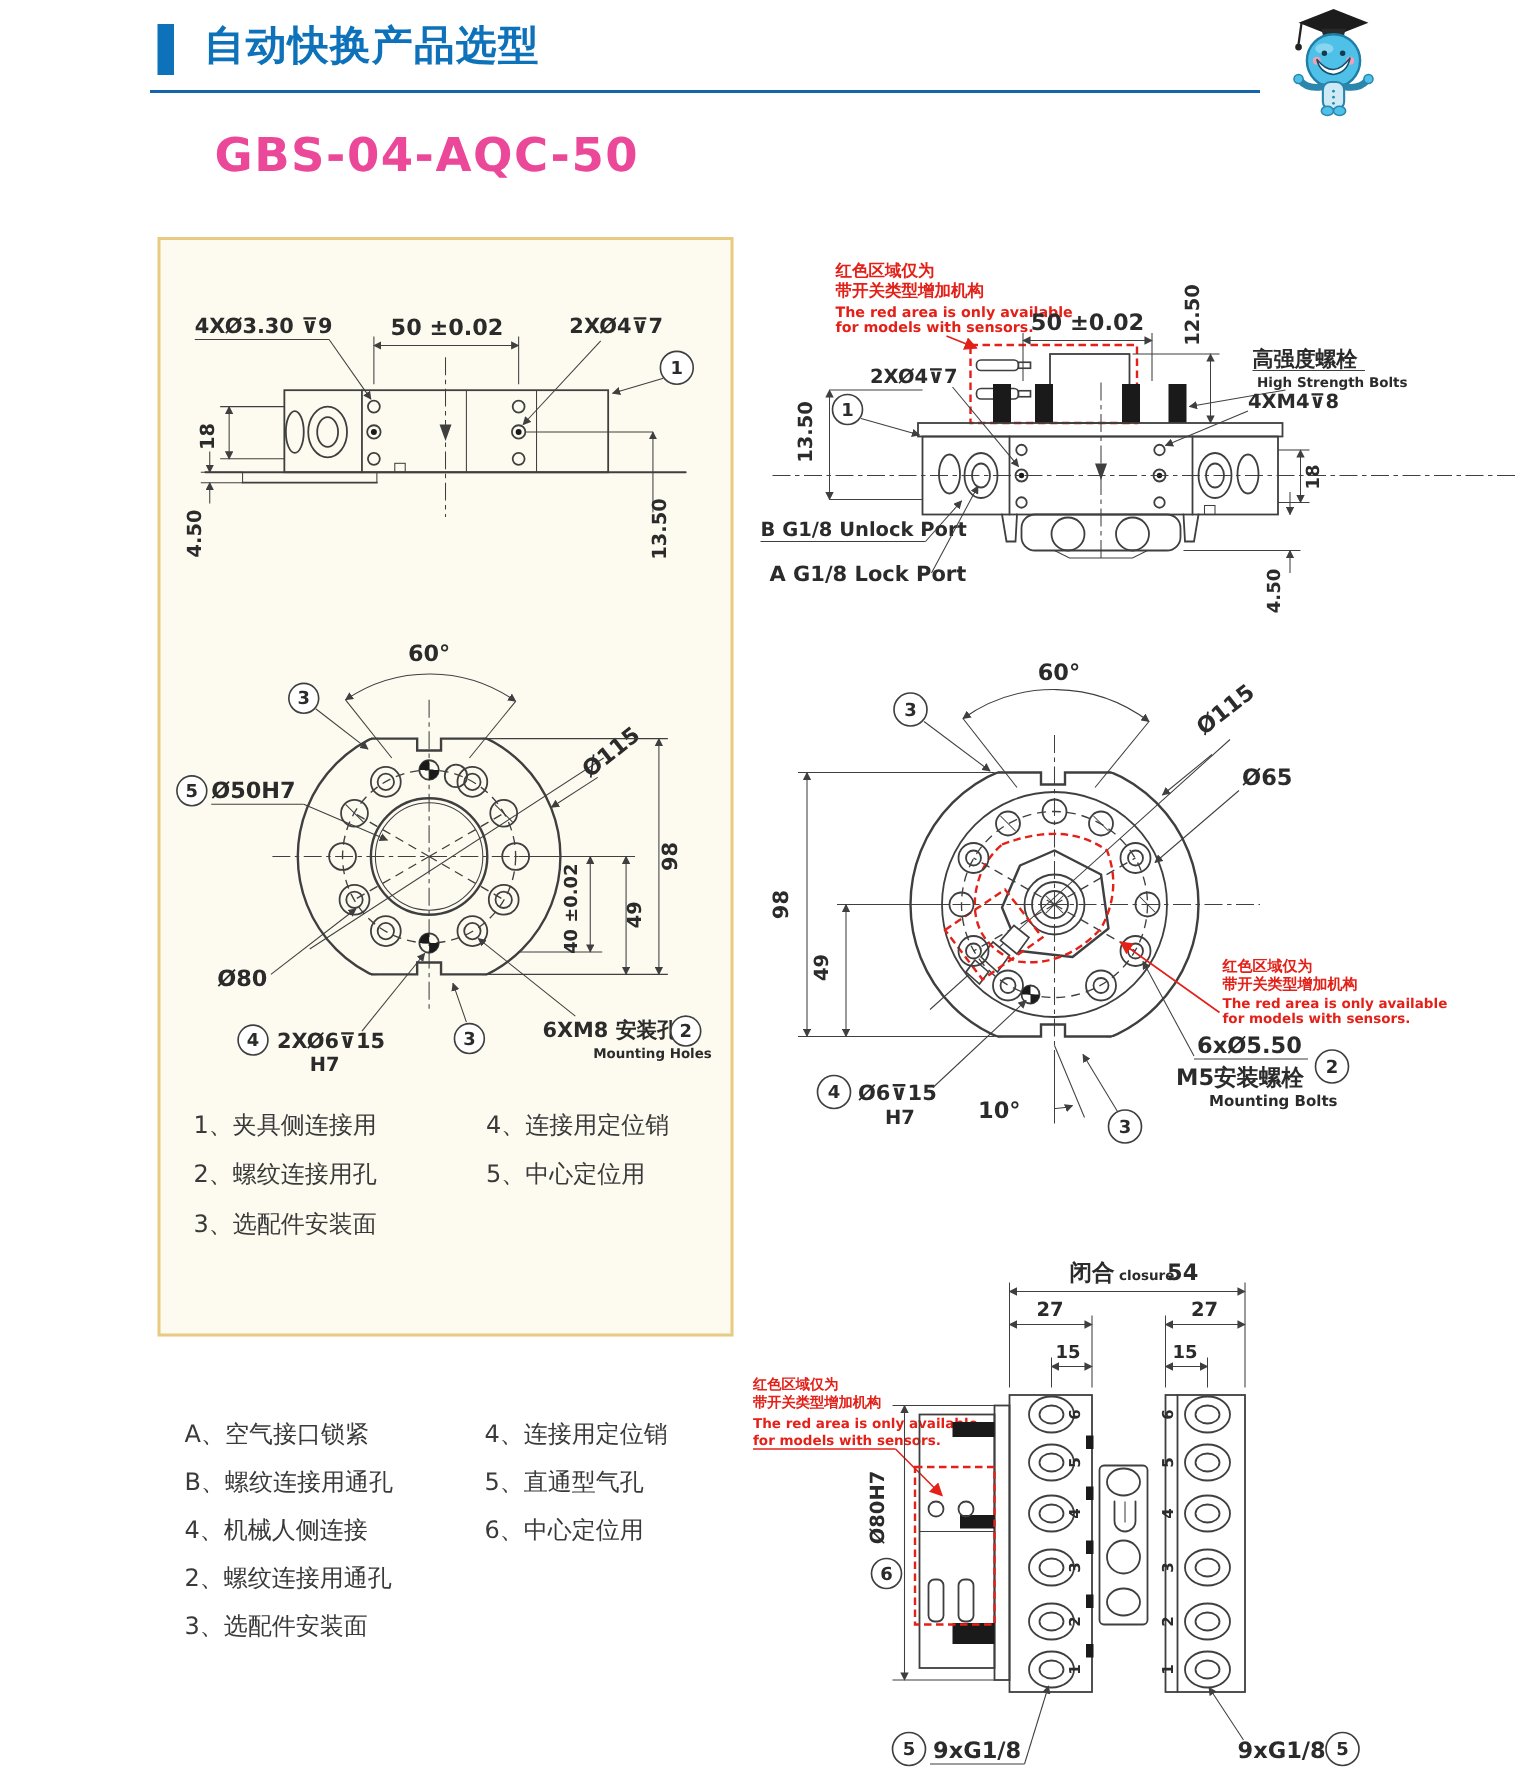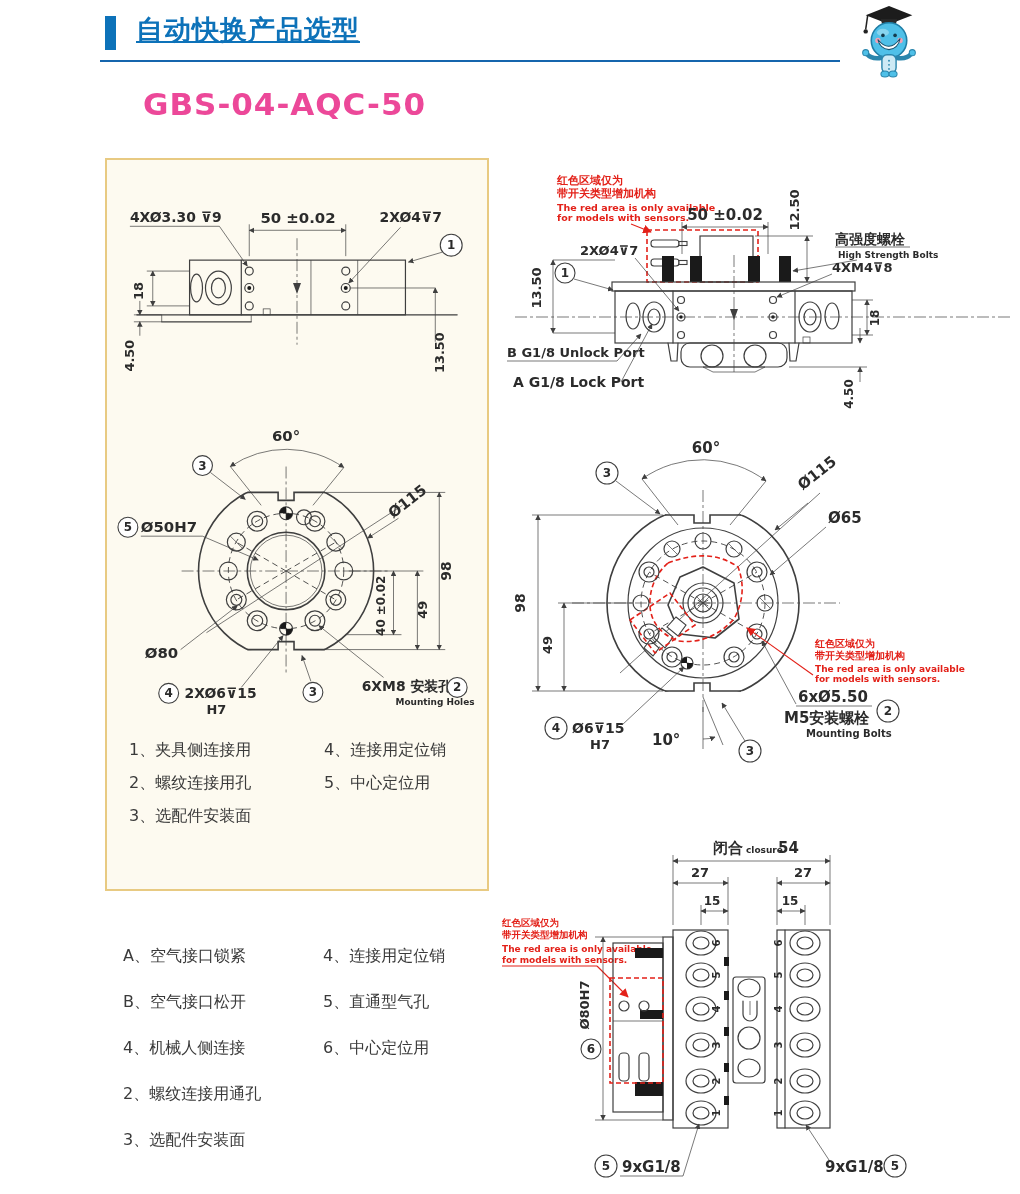--- a/index.html
+++ b/index.html
@@ -1,28 +1,28 @@
 <!DOCTYPE html>
 <html><head>
 <meta charset="utf-8">
 <style>
   html,body{margin:0;padding:0;background:#ffffff;}
   body{width:1020px;height:1194px;position:relative;font-family:"DejaVu Sans","Liberation Sans",sans-serif;overflow:hidden;}
   .abs{position:absolute;}
   
   .accent-bar{left:105px;top:16px;width:11px;height:34px;background:#0d72b9;}
-  .page-title{left:136px;top:12px;font-size:27px;font-weight:bold;color:#0d72b9;letter-spacing:1px;margin:0;text-decoration:underline;}
+  .page-title{left:136px;top:12px;font-size:27px;font-weight:bold;color:#0d72b9;letter-spacing:1px;margin:0;}
   .header-rule{left:100px;top:60px;width:740px;height:2px;background:#1565ad;}
   .model-title{left:143px;top:86px;font-size:31px;font-weight:bold;color:#ec4899;letter-spacing:1px;margin:0;}
   
   .fixture-box{left:105px;top:158px;width:384px;height:733px;background:#fdfaf0;border:2px solid #e8ca82;box-sizing:border-box;}
   
   .legend-title{font-size:19px;font-weight:bold;color:#4a76b8;margin:0 0 18px 0;}
   .legend-grid{display:grid;grid-template-columns:195px 1fr;row-gap:12px;font-size:16px;color:#3a3a3a;}
-  .legend-grid.tight{row-gap:25px;grid-template-columns:200px 1fr;}
+  .legend-grid.tight{row-gap:11px;grid-template-columns:200px 1fr;}
   .fixture-legend{left:22px;top:580px;width:340px;position:absolute;}
   .robot-legend{left:123px;top:946px;width:360px;}
   
   .s{stroke:#3f3f3f;stroke-width:1.2;fill:none;stroke-linecap:round;}
   .s2{stroke:#3f3f3f;stroke-width:1.6;fill:none;}
   .sf{stroke:#3f3f3f;stroke-width:1.1;fill:#ffffff;}
   .t{stroke:#3f3f3f;stroke-width:0.7;fill:none;}
   .cl{stroke:#3f3f3f;stroke-width:0.7;stroke-dasharray:12 3 3 3;fill:none;}
   .bc{stroke:#3f3f3f;stroke-width:0.9;stroke-dasharray:6 4;fill:none;}
   .rd{stroke:#e32119;stroke-width:1.6;stroke-dasharray:5 3;fill:none;}
@@ -690,21 +690,21 @@
         <text x="400" y="345">5</text>
       </g>
     <line class="t" x1="334" y1="335" x2="311" y2="300" marker-end="url(#a5)"></line>
   </g>
 </svg>
 
 <div class="abs robot-legend">
   <div class="legend-grid tight">
     <div>A、空气接口锁紧</div>
     <div>4、连接用定位销</div>
-    <div>B、空气接口松开</div>
+    <div>B、螺纹连接用通孔</div>
     <div>5、直通型气孔</div>
     <div>4、机械人侧连接</div>
     <div>6、中心定位用</div>
     <div>2、螺纹连接用通孔</div>
     <div></div>
     <div>3、选配件安装面</div>
   </div>
 </div>
 
 </body></html>

